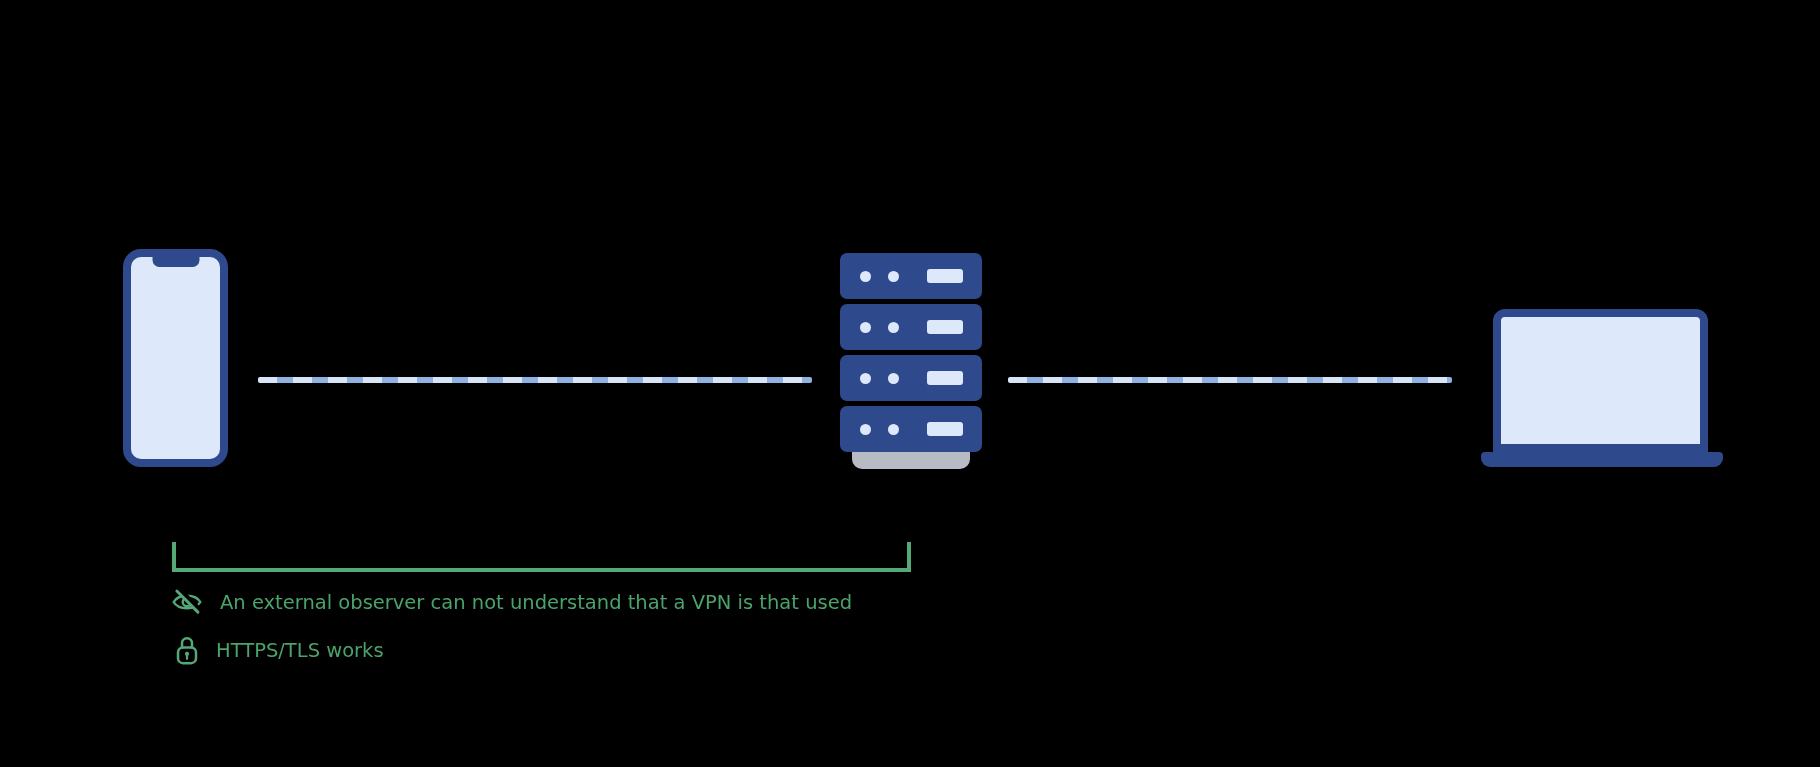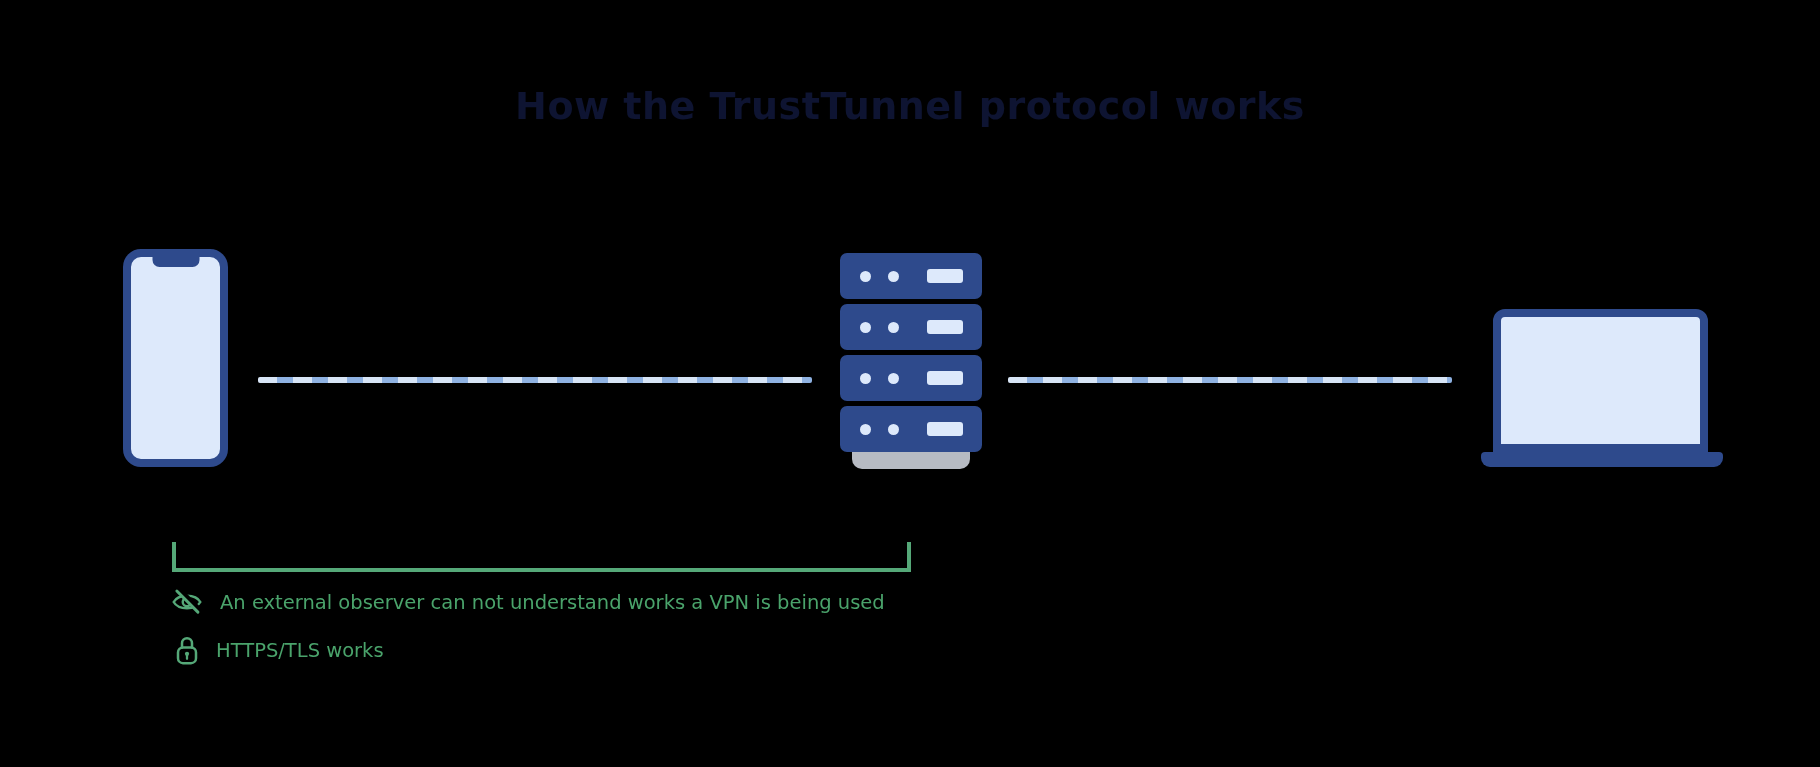--- a/index.html
+++ b/index.html
@@ -162,21 +162,20 @@
   .annotation-1 { top: 586px; }
   .annotation-2 { top: 632px; }
   .annotation svg { color: var(--annotation-green); flex: 0 0 auto; }
   .annotation-label { white-space: nowrap; }
 </style>
 </head>
 <body>
 
 <div class="canvas">
 
-  <h1 class="title">How the TrustTunnel protocol works</h1>
 
   <div class="phone">
     <div class="phone-notch"></div>
   </div>
 
   <div class="dash dash-left"></div>
 
   <div class="server">
     <div class="server-base"></div>
     <div class="server-unit">
@@ -208,21 +207,21 @@
 
   <div class="bracket"></div>
 
   <div class="annotation annotation-1">
     <svg width="38" height="32" viewBox="0 0 24 24" fill="none" stroke="currentColor" stroke-width="1.8" stroke-linecap="round">
       <path d="M2 12 C 5.5 5.8, 18.5 5.8, 22 12 C 18.5 18.2, 5.5 18.2, 2 12 Z"></path>
       <circle cx="12" cy="12" r="3.2"></circle>
       <line x1="6.2" y1="2.6" x2="22" y2="18.4" stroke="#000000" stroke-width="3.6"></line>
       <line x1="4.4" y1="3.8" x2="20.2" y2="19.6" stroke-width="2.2"></line>
     </svg>
-    <span class="annotation-label">An external observer can not understand works a VPN is being used</span>
+    <span class="annotation-label">An external observer can not understand that a VPN is that used</span>
   </div>
 
   <div class="annotation annotation-2">
     <svg width="30" height="36" viewBox="0 0 24 28" fill="none" stroke="currentColor" stroke-width="2" stroke-linecap="round" style="margin-left:4px">
       <path d="M8 12 V8.5 a4 4 0 0 1 8 0 V12"></path>
       <rect x="4.8" y="12" width="14.4" height="12.5" rx="4"></rect>
       <circle cx="12" cy="17" r="1.7" fill="currentColor" stroke="none"></circle>
       <line x1="12" y1="18.2" x2="12" y2="21" stroke-width="1.8"></line>
     </svg>
     <span class="annotation-label">HTTPS/TLS works</span>

